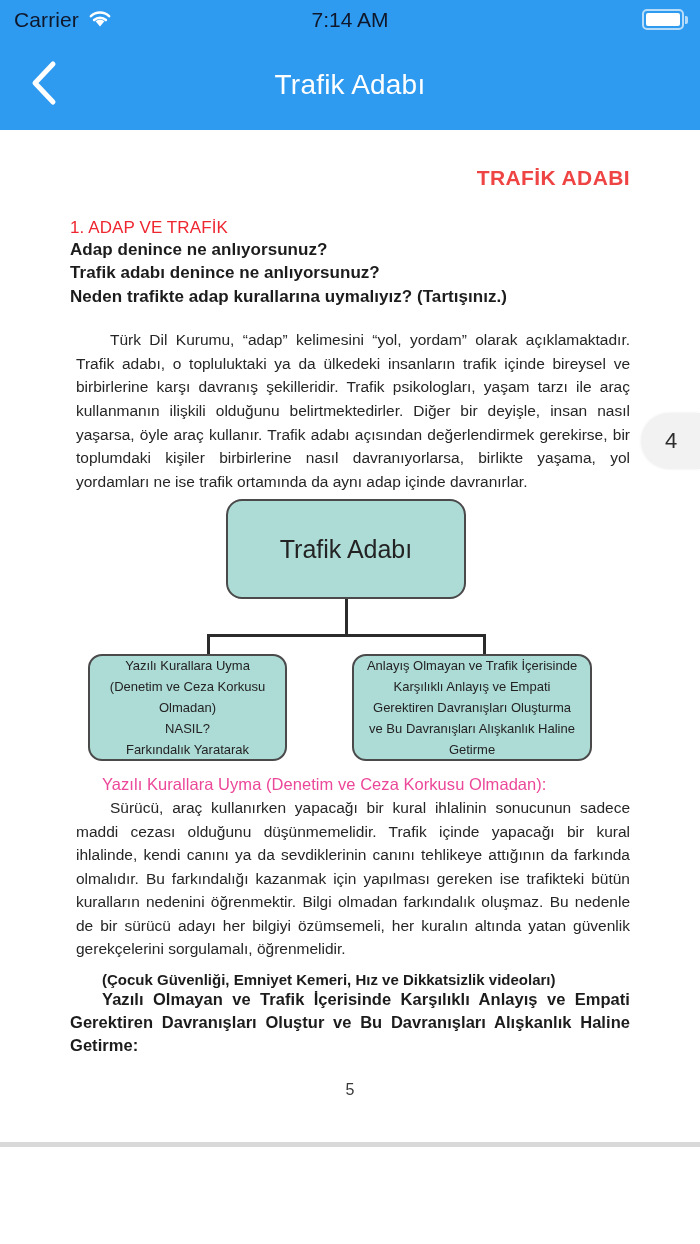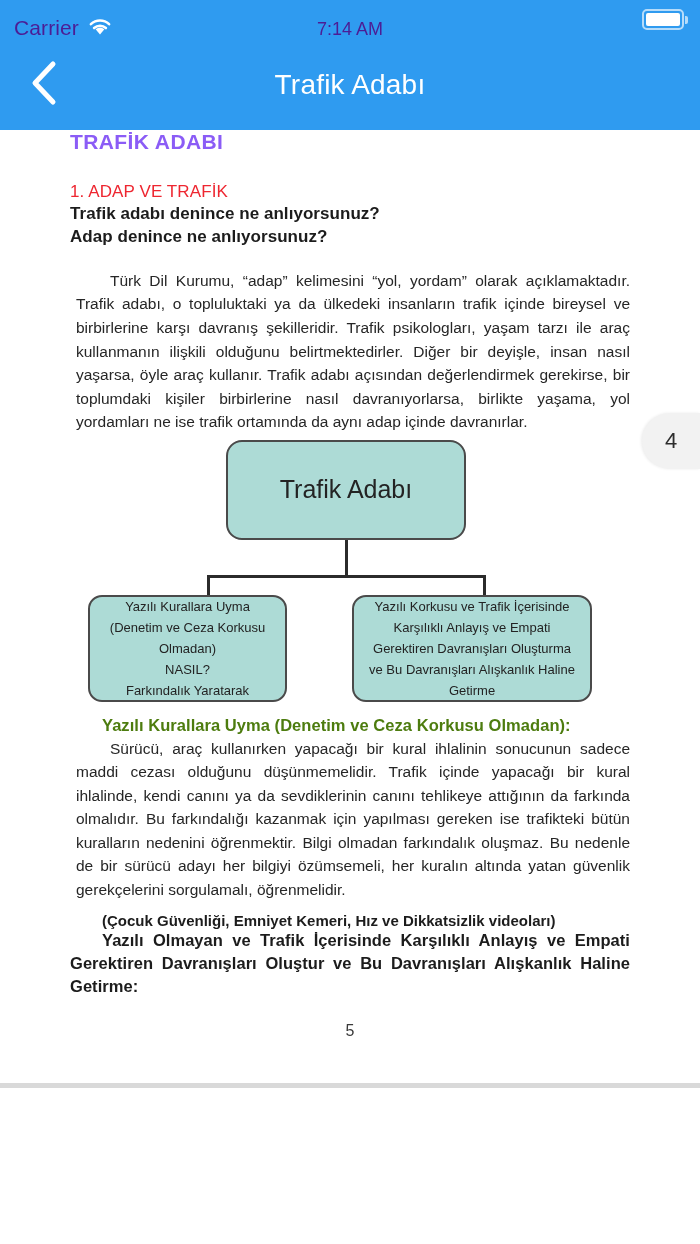--- a/index.html
+++ b/index.html
@@ -9,33 +9,33 @@
     overflow: hidden;
     background: #ffffff;
     font-family: "Liberation Sans", sans-serif;
   }
 
   
   .status-bar {
     position: absolute; top: 0; left: 0;
     width: 700px; height: 40px;
     background: #2f9bf0;
-    color: #4c1d95;
-    display: flex; align-items: flex-end;
+    color: #0f172a;
+    display: flex; align-items: center;
   }
   .status-left {
     display: flex; align-items: center; gap: 8px;
     margin-left: 14px;
   }
   .carrier-text { font-size: 21px; letter-spacing: .1px; }
   .wifi-icon { display: block; }
   .status-time {
     position: absolute; left: 0; right: 0;
     text-align: center;
-    font-size: 18px; font-weight: 400;
+    font-size: 21px; font-weight: 400;
   }
   .status-right {
     position: absolute; right: 12px; top: 9px;
     display: flex; align-items: center;
   }
   .battery-shell {
     width: 42px; height: 21px;
     border: 2px solid rgba(255,255,255,.65);
     border-radius: 5px;
     padding: 2px;
@@ -85,25 +85,26 @@
 
   .page {
     position: relative;
     background: #ffffff;
     width: 700px;
     padding: 0;
   }
   .page-inner { padding: 0 70px; }
 
   .doc-title {
-    text-align: left;
-    color: #8b5cf6;
+    text-align: right;
+    color: #ef4444;
     font-size: 21px;
     font-weight: bold;
     letter-spacing: .4px;
+    margin-top: 36px;
   }
 
   .section-heading {
     color: #ee2630;
     font-size: 17px;
     font-weight: normal;
     margin-top: 28px;
     letter-spacing: .1px;
   }
   .q-line {
@@ -164,23 +165,23 @@
     line-height: 1.62;
     white-space: pre-line;
   }
   .connector { position: absolute; background: #2b2b2b; }
   .conn-stem   { left: 265px; top: 100px; width: 3px; height: 37px; }
   .conn-bar    { left: 127px; top: 135px; width: 279px; height: 3px; }
   .conn-drop-l { left: 127px; top: 135px; width: 3px; height: 22px; }
   .conn-drop-r { left: 403px; top: 135px; width: 3px; height: 22px; }
 
   .sub-heading {
-    color: #4d7c0f;
+    color: #ec4899;
     font-size: 16.5px;
-    font-weight: bold;
+    font-weight: normal;
     margin-top: 14px;
     letter-spacing: .05px;
   }
   .sub-heading.indented { text-indent: 32px; }
 
   .bold-block {
     color: #1c1c1c;
     font-size: 16.5px;
     font-weight: bold;
     line-height: 1.4;
@@ -268,42 +269,43 @@
 </div>
 
 <div class="doc-scroll">
 
   <div class="page">
     <div class="page-inner">
       <div class="doc-title">TRAFİK ADABI</div>
 
       <div class="section-heading">1. ADAP VE TRAFİK</div>
 
+      <div class="q-line">Adap denince ne anlıyorsunuz?</div>
       <div class="q-line">Trafik adabı denince ne anlıyorsunuz?</div>
-      <div class="q-line">Adap denince ne anlıyorsunuz?</div>
+      <div class="q-line">Neden trafikte adap kurallarına uymalıyız? (Tartışınız.)</div>
 
       <div class="body-para">Türk Dil Kurumu, “adap” kelimesini “yol, yordam” olarak açıklamaktadır. Trafik adabı, o topluluktaki ya da ülkedeki insanların trafik içinde bireysel ve birbirlerine karşı davranış şekilleridir.  Trafik psikologları, yaşam tarzı ile araç kullanmanın ilişkili olduğunu belirtmektedirler. Diğer bir deyişle, insan nasıl yaşarsa, öyle araç kullanır. Trafik adabı açısından değerlendirmek gerekirse, bir toplumdaki kişiler birbirlerine nasıl davranıyorlarsa, birlikte yaşama, yol yordamları ne ise trafik ortamında da aynı adap içinde davranırlar.</div>
 
       <div class="diagram">
         <div class="connector conn-stem"></div>
         <div class="connector conn-bar"></div>
         <div class="connector conn-drop-l"></div>
         <div class="connector conn-drop-r"></div>
 
         <div class="node node-root">
           <span>Trafik Adabı</span>
         </div>
         <div class="node node-left">
           <span class="node-text">Yazılı Kurallara Uyma
 (Denetim ve Ceza Korkusu Olmadan)
 NASIL?
 Farkındalık Yaratarak</span>
         </div>
         <div class="node node-right">
-          <span class="node-text">Yazılı Korkusu ve Trafik İçerisinde
+          <span class="node-text">Anlayış Olmayan ve Trafik İçerisinde
 Karşılıklı Anlayış ve Empati
 Gerektiren Davranışları Oluşturma
 ve Bu Davranışları Alışkanlık Haline
 Getirme</span>
         </div>
       </div>
 
       <div class="sub-heading indented">Yazılı Kurallara Uyma (Denetim ve Ceza Korkusu Olmadan):</div>
       <div class="body-para" style="margin-top:2px;">Sürücü, araç kullanırken yapacağı bir kural ihlalinin sonucunun sadece maddi cezası olduğunu düşünmemelidir. Trafik içinde yapacağı bir kural ihlalinde, kendi canını ya da sevdiklerinin canını tehlikeye attığının da farkında olmalıdır. Bu farkındalığı kazanmak için yapılması gereken ise trafikteki bütün kuralların nedenini öğrenmektir. Bilgi olmadan farkındalık oluşmaz. Bu nedenle de bir sürücü adayı her bilgiyi özümsemeli, her kuralın altında yatan güvenlik gerekçelerini sorgulamalı, öğrenmelidir.</div>
 

